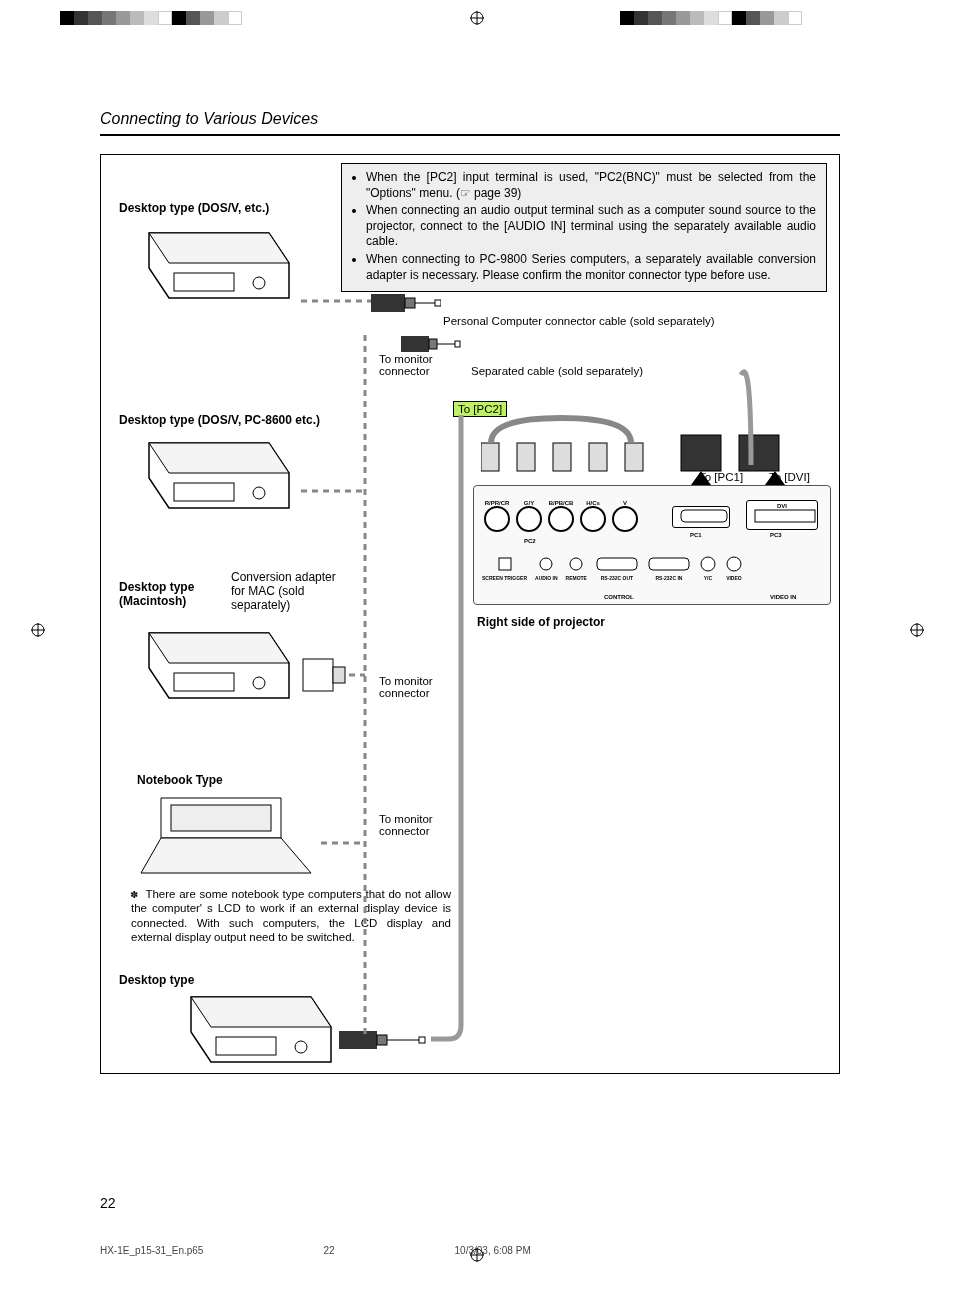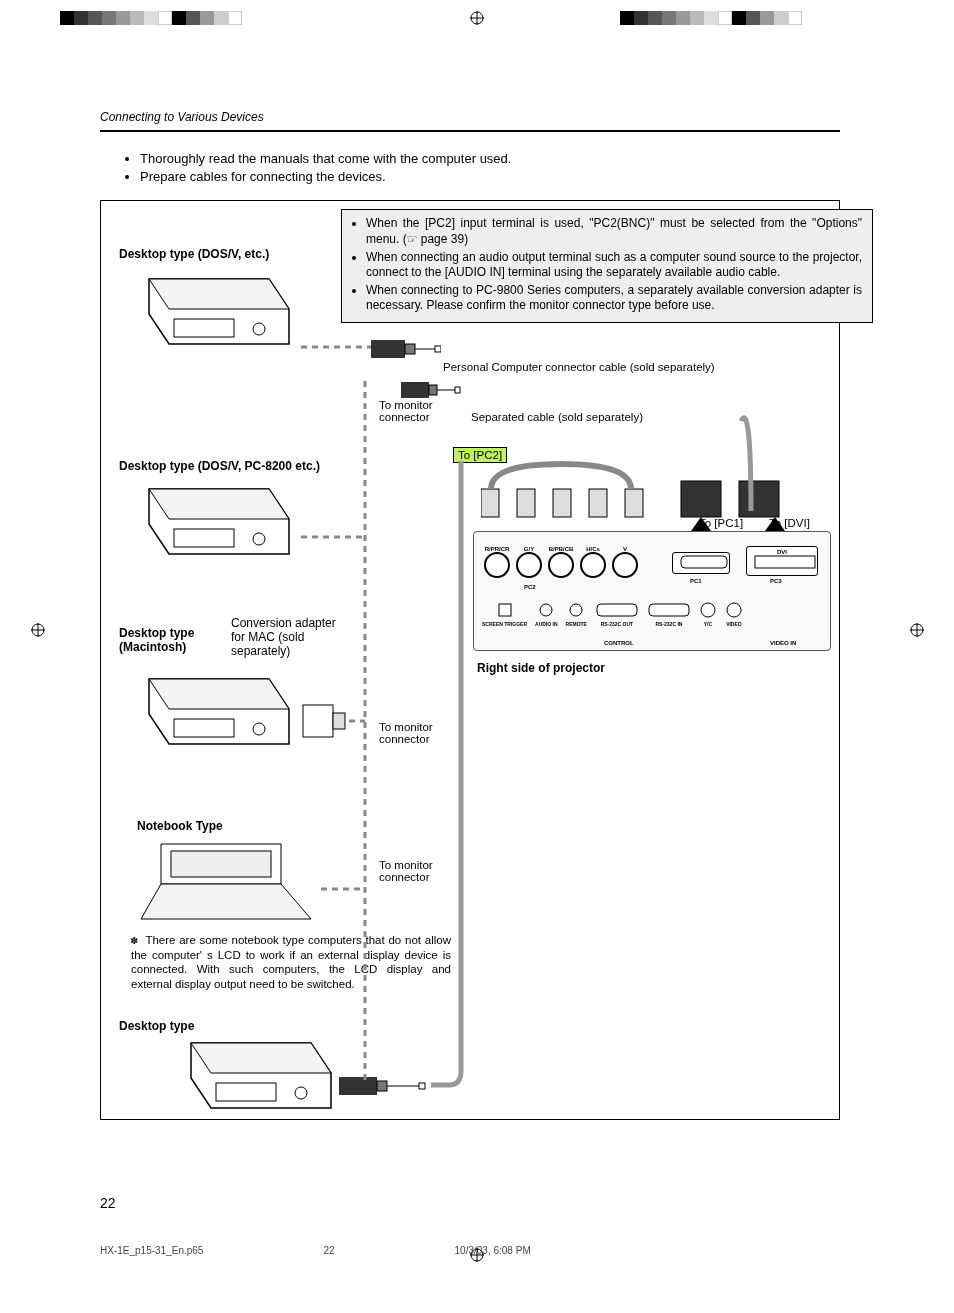--- a/index.html
+++ b/index.html
@@ -13,21 +13,21 @@
     color: #000;
   }
   .page-area {
     position: absolute;
     left: 100px;
     top: 110px;
     width: 740px;
   }
   .page-title {
     font-style: italic;
-    font-size: 12px;
+    font-size: 16px;
     font-weight: normal;
     padding-bottom: 6px;
     border-bottom: 2px solid #000;
     margin-bottom: 18px;
   }
   .section-head {
     display: flex;
     align-items: center;
     gap: 8px;
     margin-bottom: 8px;
@@ -42,21 +42,21 @@
   .diagram-box {
     border: 1px solid #000;
     width: 740px;
     height: 920px;
     position: relative;
   }
   .notes-box {
     position: absolute;
     left: 240px;
     top: 8px;
-    width: 532px;
+    width: 486px;
     background: #eee;
     border: 1px solid #000;
     padding: 6px 10px;
     font-size: 12px;
   }
   .notes-box ul { margin-left: 14px; }
   .notes-box li { list-style: disc; margin-bottom: 2px; text-align: justify; line-height: 1.3; }
   .label {
     position: absolute;
     font-size: 12px;
@@ -145,24 +145,20 @@
     <div style="background:#555"></div>
     <div style="background:#999"></div>
   <div style="background:#ccc"></div>
     <div style="background:#fff;border:1px solid #ccc"></div>
 </div>
 
 <div class="page-area">
   <h1 class="page-title">Connecting to Various Devices</h1>
 
 
-  <ul class="intro-list">
-    <li>Thoroughly read the manuals that come with the computer used.</li>
-    <li>Prepare cables for connecting the devices.</li>
-  </ul>
 
   <div class="diagram-box">
 
     <div class="notes-box">
       <ul>
         <li>When the [PC2] input terminal is used, "PC2(BNC)" must be selected from the "Options" menu. (☞ page 39)</li>
         <li>When connecting an audio output terminal such as a computer sound source to the projector, connect to the [AUDIO IN] terminal using the separately available audio cable.</li>
         <li>When connecting to PC-9800 Series computers, a separately available conversion adapter is necessary. Please confirm the monitor connector type before use.</li>
       </ul>
     </div>
@@ -187,21 +183,21 @@
         <line x1="44" y1="13" x2="64" y2="13" stroke="#000"></line>
         <rect x="64" y="10" width="6" height="6" fill="#fff" stroke="#000"></rect>
       </svg>
     <svg style="position:absolute; left:300px; top:178px;" width="60" height="22">
         <rect x="0" y="3" width="28" height="16" fill="#333"></rect>
         <rect x="28" y="6" width="8" height="10" fill="#777" stroke="#000"></rect>
         <line x1="36" y1="11" x2="54" y2="11" stroke="#000"></line>
         <rect x="54" y="8" width="5" height="6" fill="#fff" stroke="#000"></rect>
       </svg>
 
-    <div class="label" style="left:18px; top:258px;">Desktop type (DOS/V, PC-8200 etc.)</div>
+    <div class="label" style="left:18px; top:258px;">Desktop type (DOS/V, PC-8600 etc.)</div>
     <div class="computer-illus" style="left:18px; top:278px;">
       <svg viewBox="0 0 180 85">
           <polygon points="30,10 150,10 170,40 170,75 50,75 30,45" fill="#fff" stroke="#000" stroke-width="1.5"></polygon>
           <polygon points="30,10 150,10 170,40 50,40" fill="#f4f4f4" stroke="#000"></polygon>
           <rect x="55" y="50" width="60" height="18" fill="#fff" stroke="#000"></rect>
           <circle cx="140" cy="60" r="6" fill="#fff" stroke="#000"></circle>
         </svg>
     </div>
 
     <div class="cable-label" style="left:352px; top:246px; border:1px solid #000; padding:1px 4px; background:#bef264;">To [PC2]</div>

